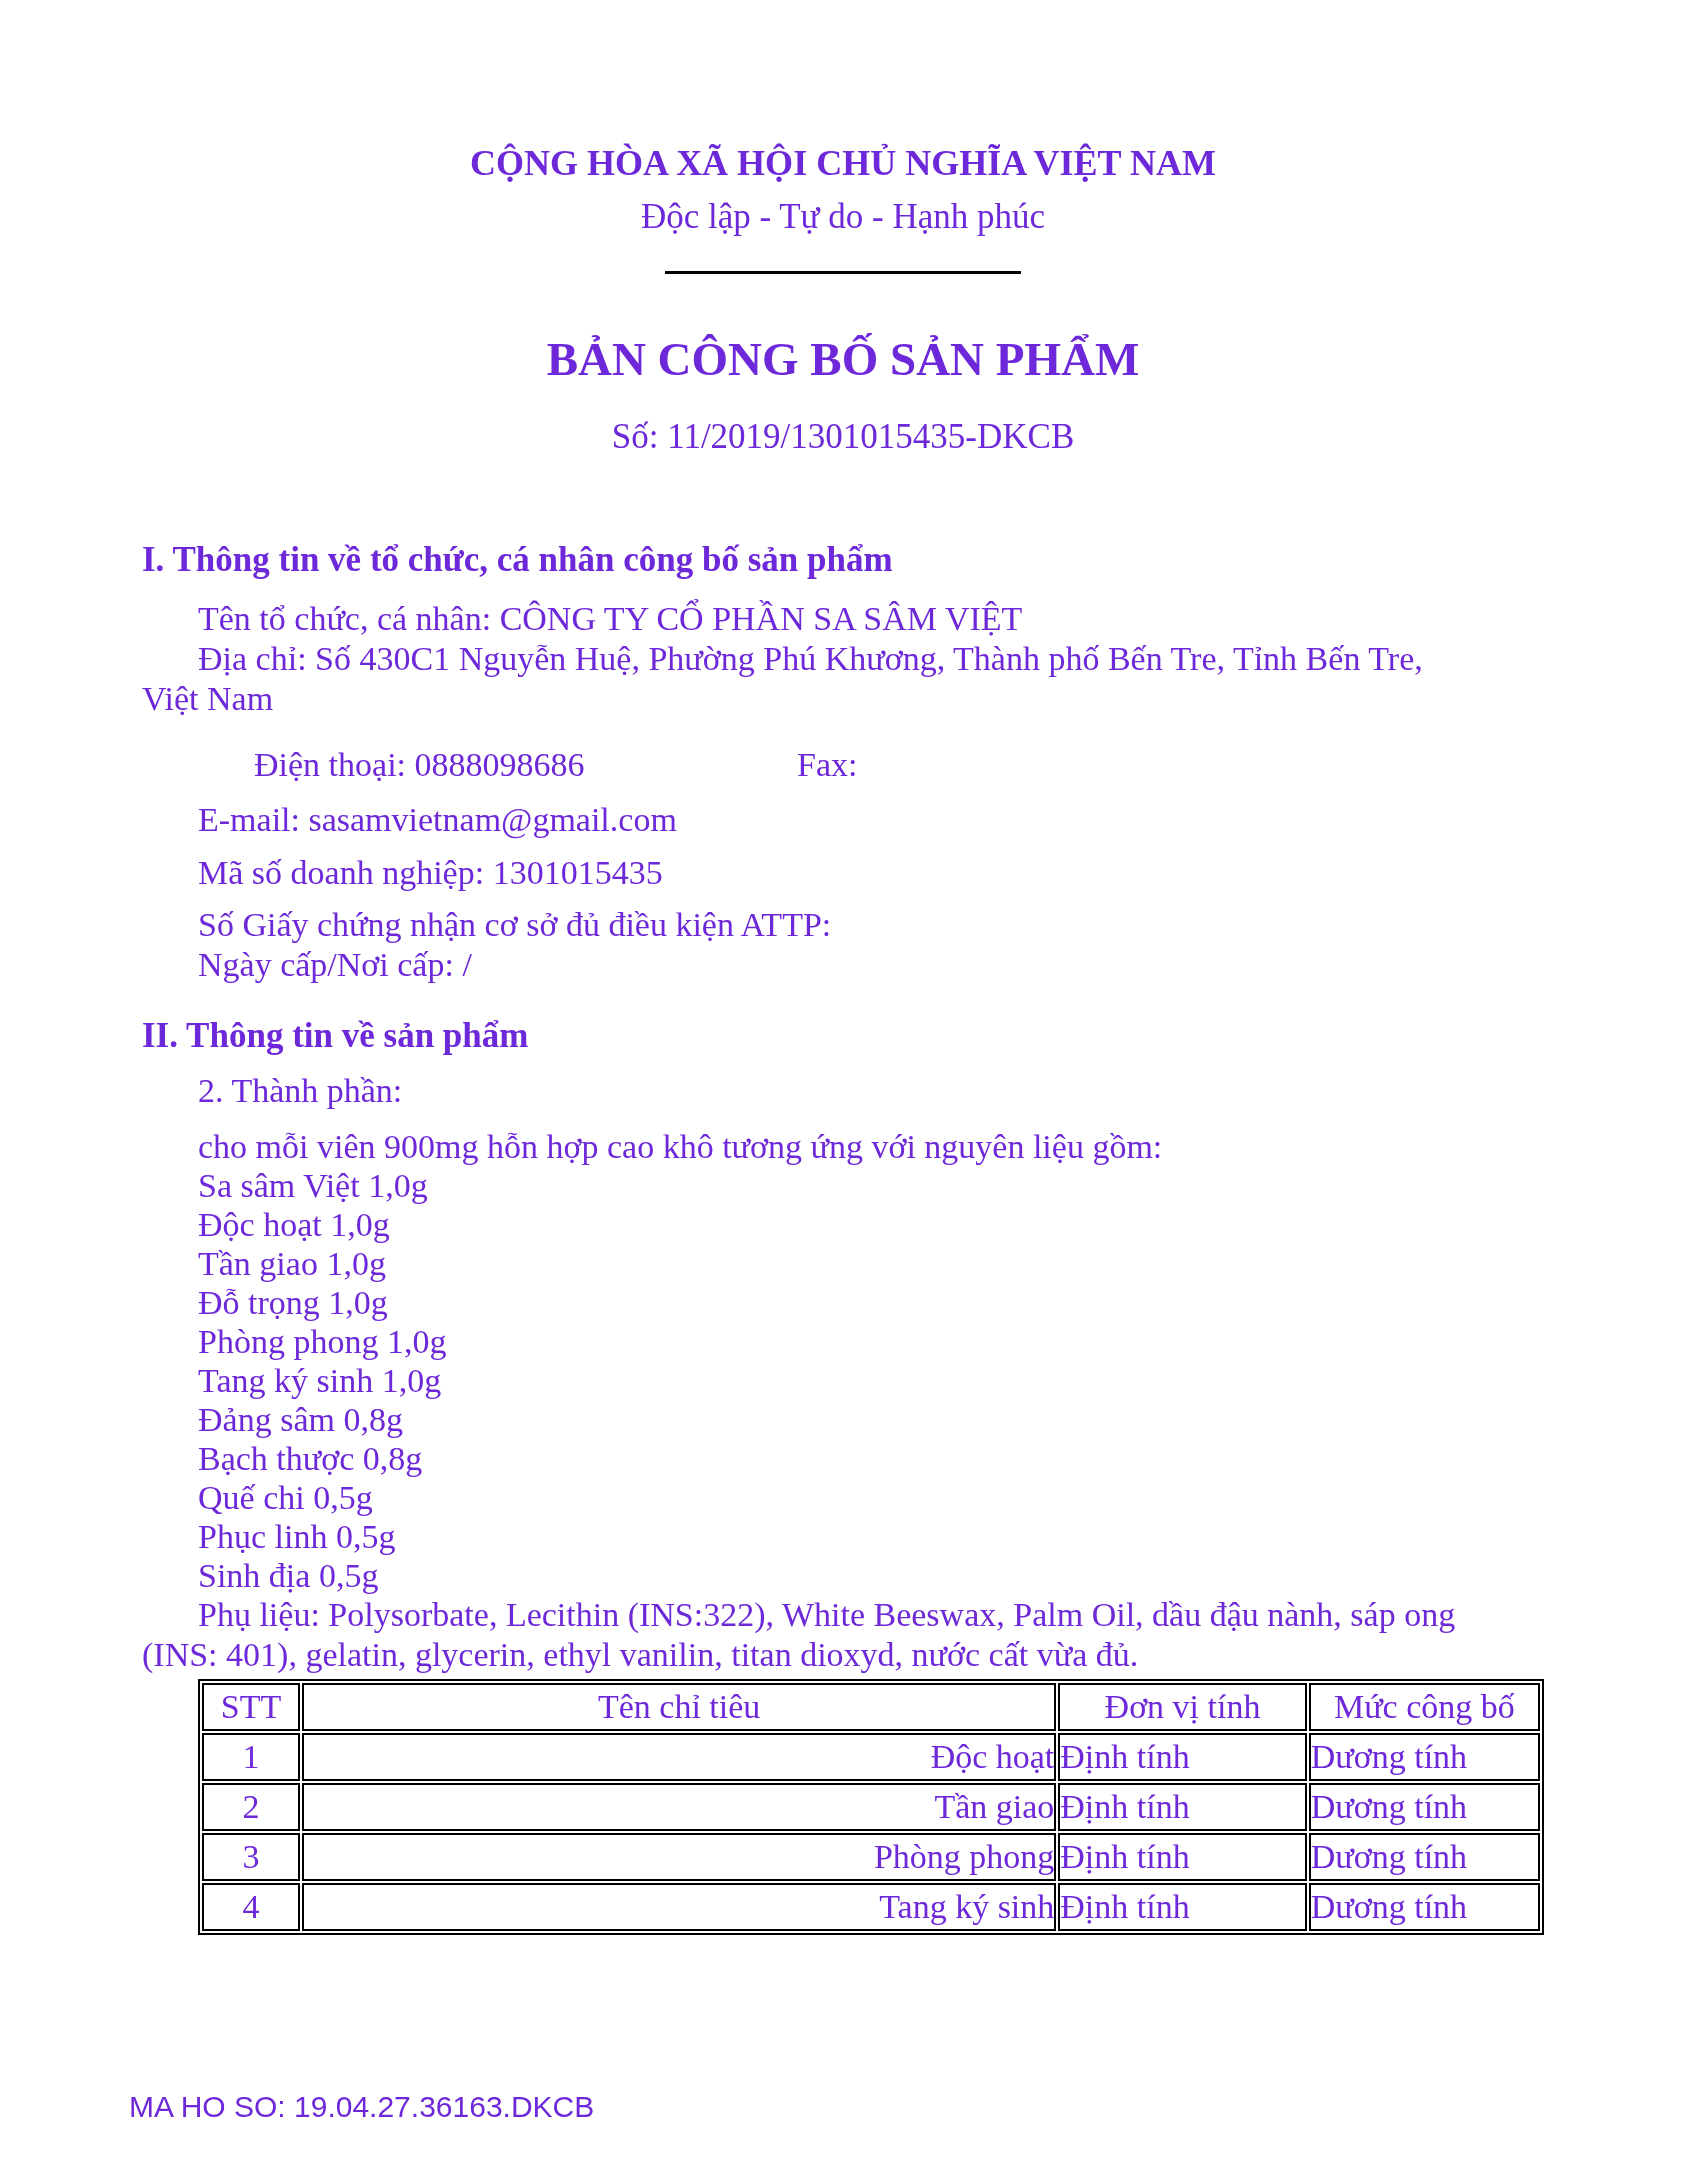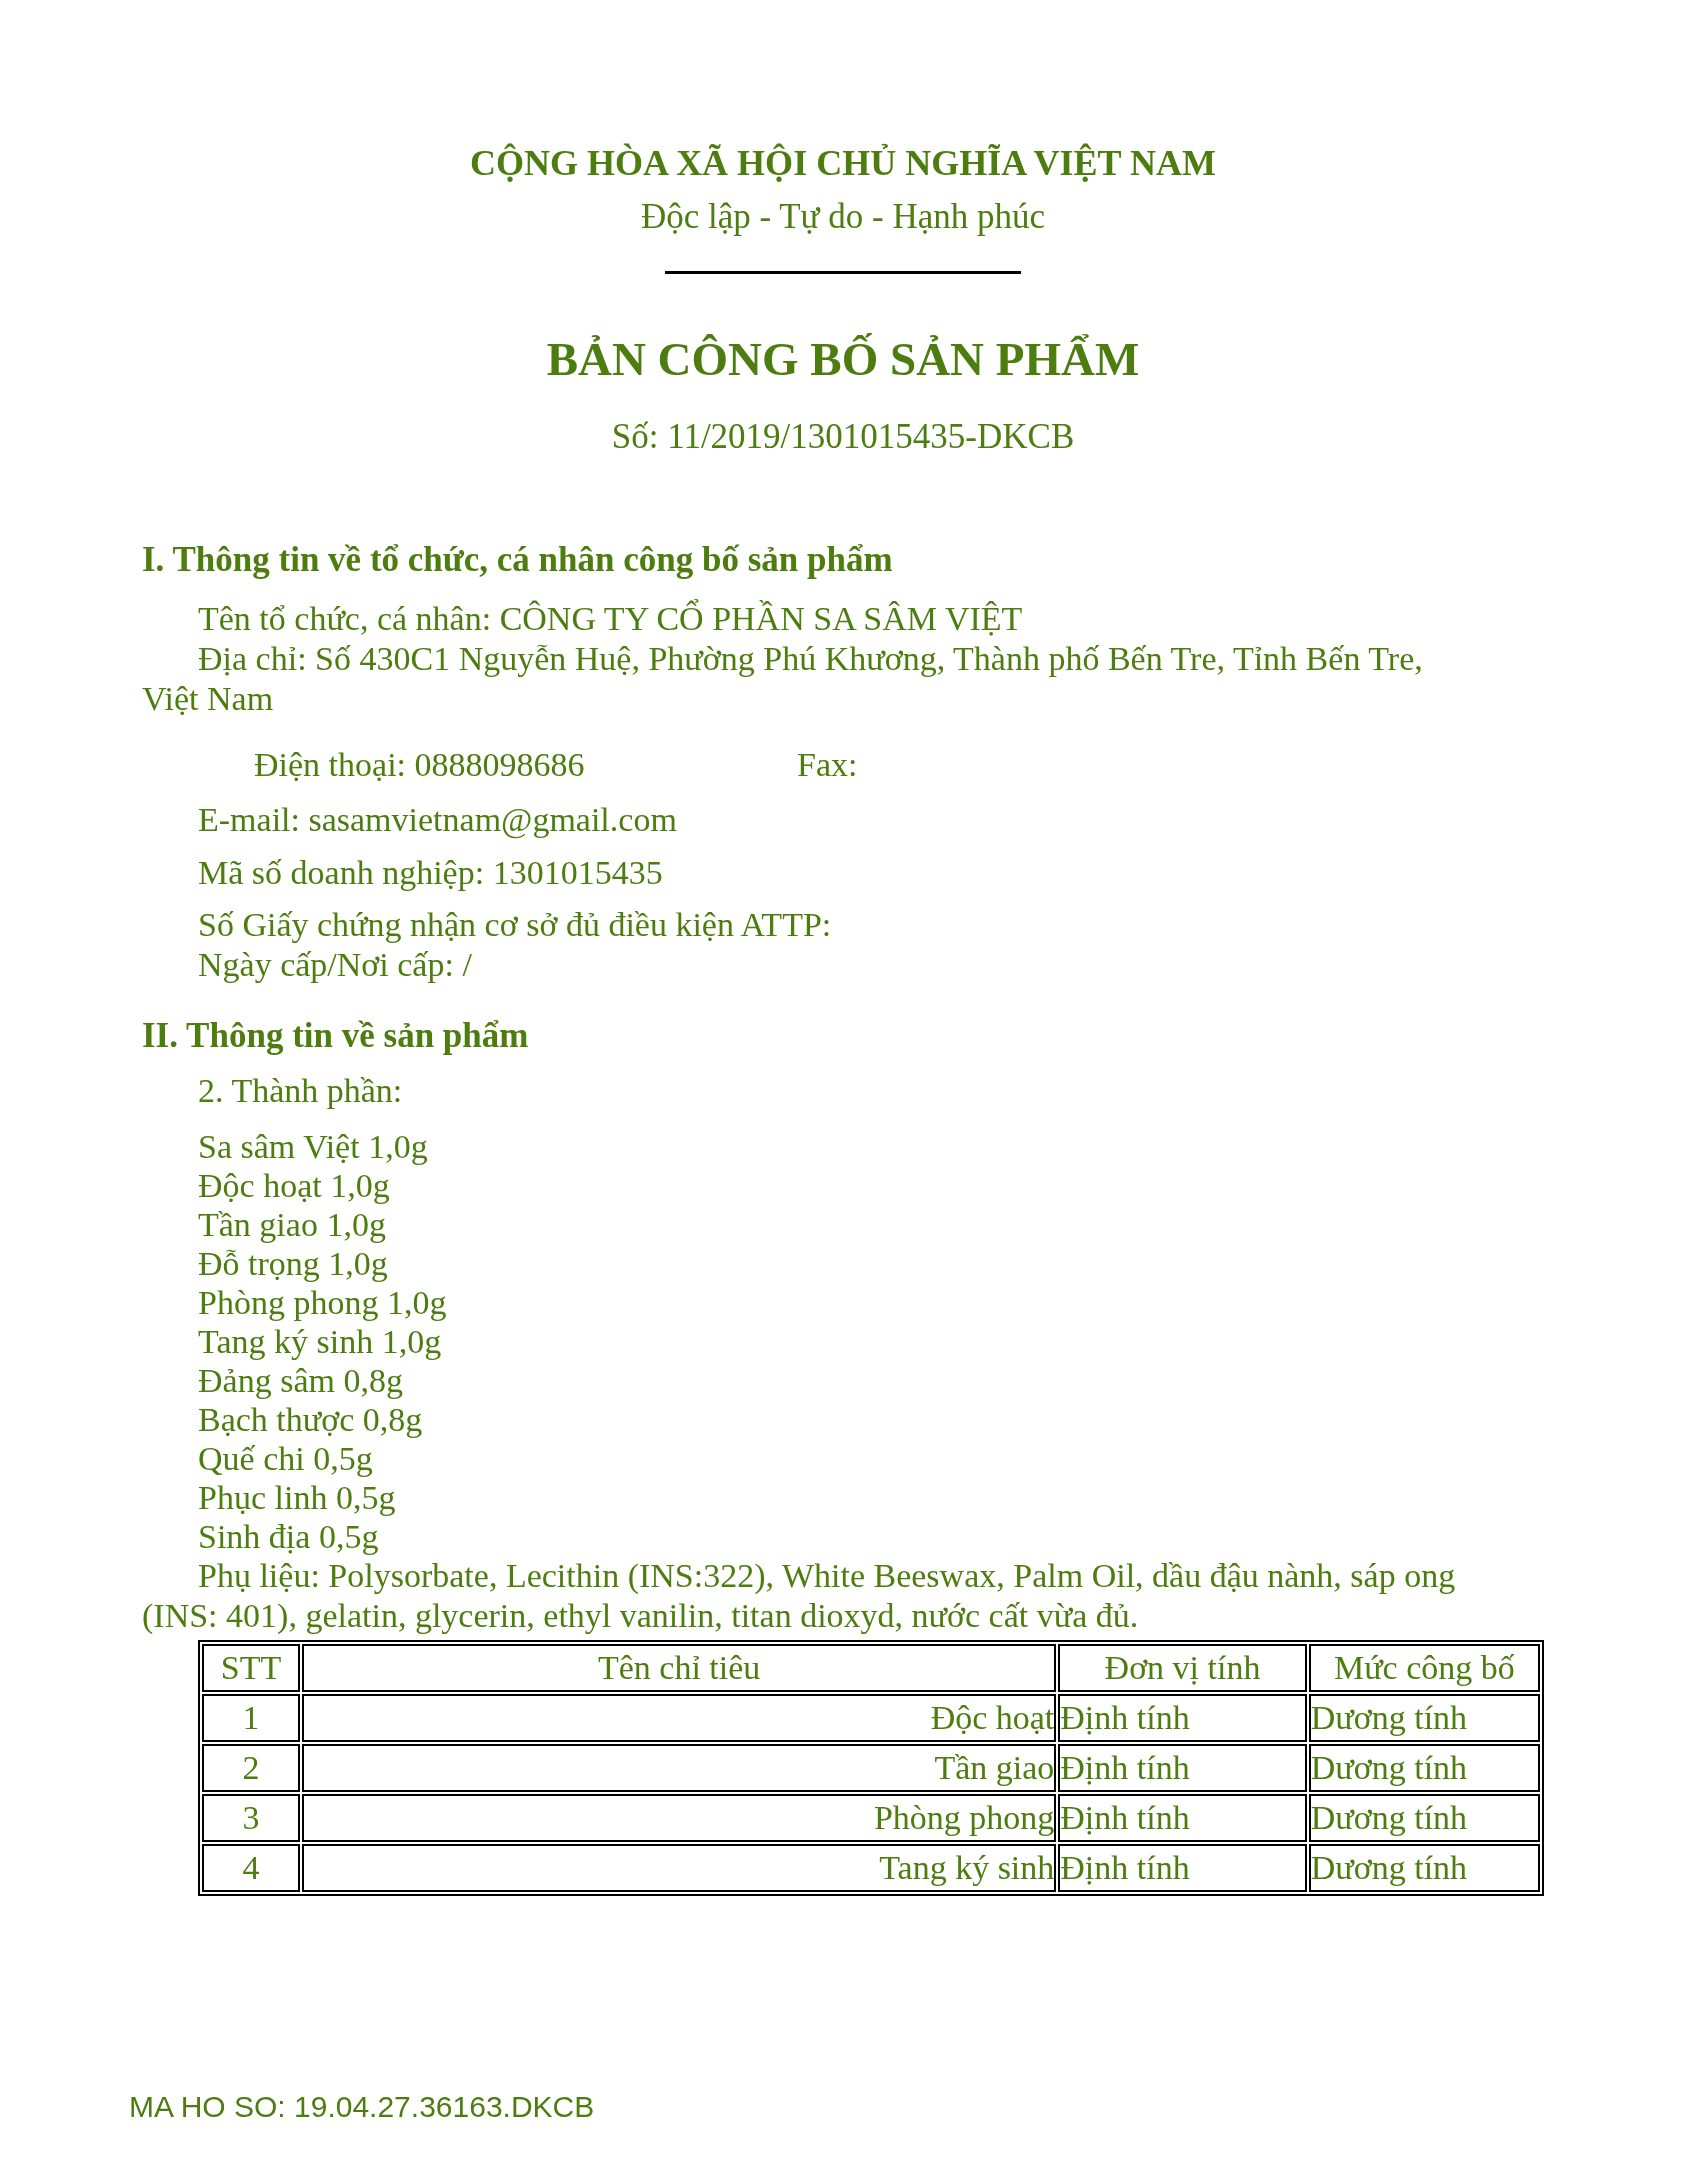--- a/index.html
+++ b/index.html
@@ -2,21 +2,21 @@
 <html><head>
 <meta charset="utf-8">
 <style>
   html, body { margin: 0; padding: 0; background: #e8e8e8; }
   .page {
     position: relative;
     width: 1683px;
     height: 2178px;
     margin: 0 auto;
     background: #ffffff;
-    color: #4d7c0f;
+    color: #6d28d9;
     font-family: "Liberation Serif", "DejaVu Serif", serif;
     font-size: 34px;
     box-sizing: border-box;
     padding: 139px 139px 0 142px;
     overflow: hidden;
   }
   .center { text-align: center; }
   .nat-title {
     font-weight: bold;
     font-size: 36px;
@@ -138,20 +138,21 @@
   <p class="p p-attp">Số Giấy chứng nhận cơ sở đủ điều kiện ATTP:</p>
 
   <p class="p p-ngaycap">Ngày cấp/Nơi cấp: /</p>
 
   <div class="sec-heading s2-heading">II. Thông tin về sản phẩm</div>
 
 
   <p class="p p-comp">2. Thành phần:</p>
 
   <div class="ingredients">
+    <div class="ing-line">cho mỗi viên 900mg hỗn hợp cao khô tương ứng với nguyên liệu gồm:</div>
     <div class="ing-line">Sa sâm Việt 1,0g</div>
     <div class="ing-line">Độc hoạt 1,0g</div>
     <div class="ing-line">Tần giao 1,0g</div>
     <div class="ing-line">Đỗ trọng 1,0g</div>
     <div class="ing-line">Phòng phong 1,0g</div>
     <div class="ing-line">Tang ký sinh 1,0g</div>
     <div class="ing-line">Đảng sâm 0,8g</div>
     <div class="ing-line">Bạch thược 0,8g</div>
     <div class="ing-line">Quế chi 0,5g</div>
     <div class="ing-line">Phục linh 0,5g</div>

